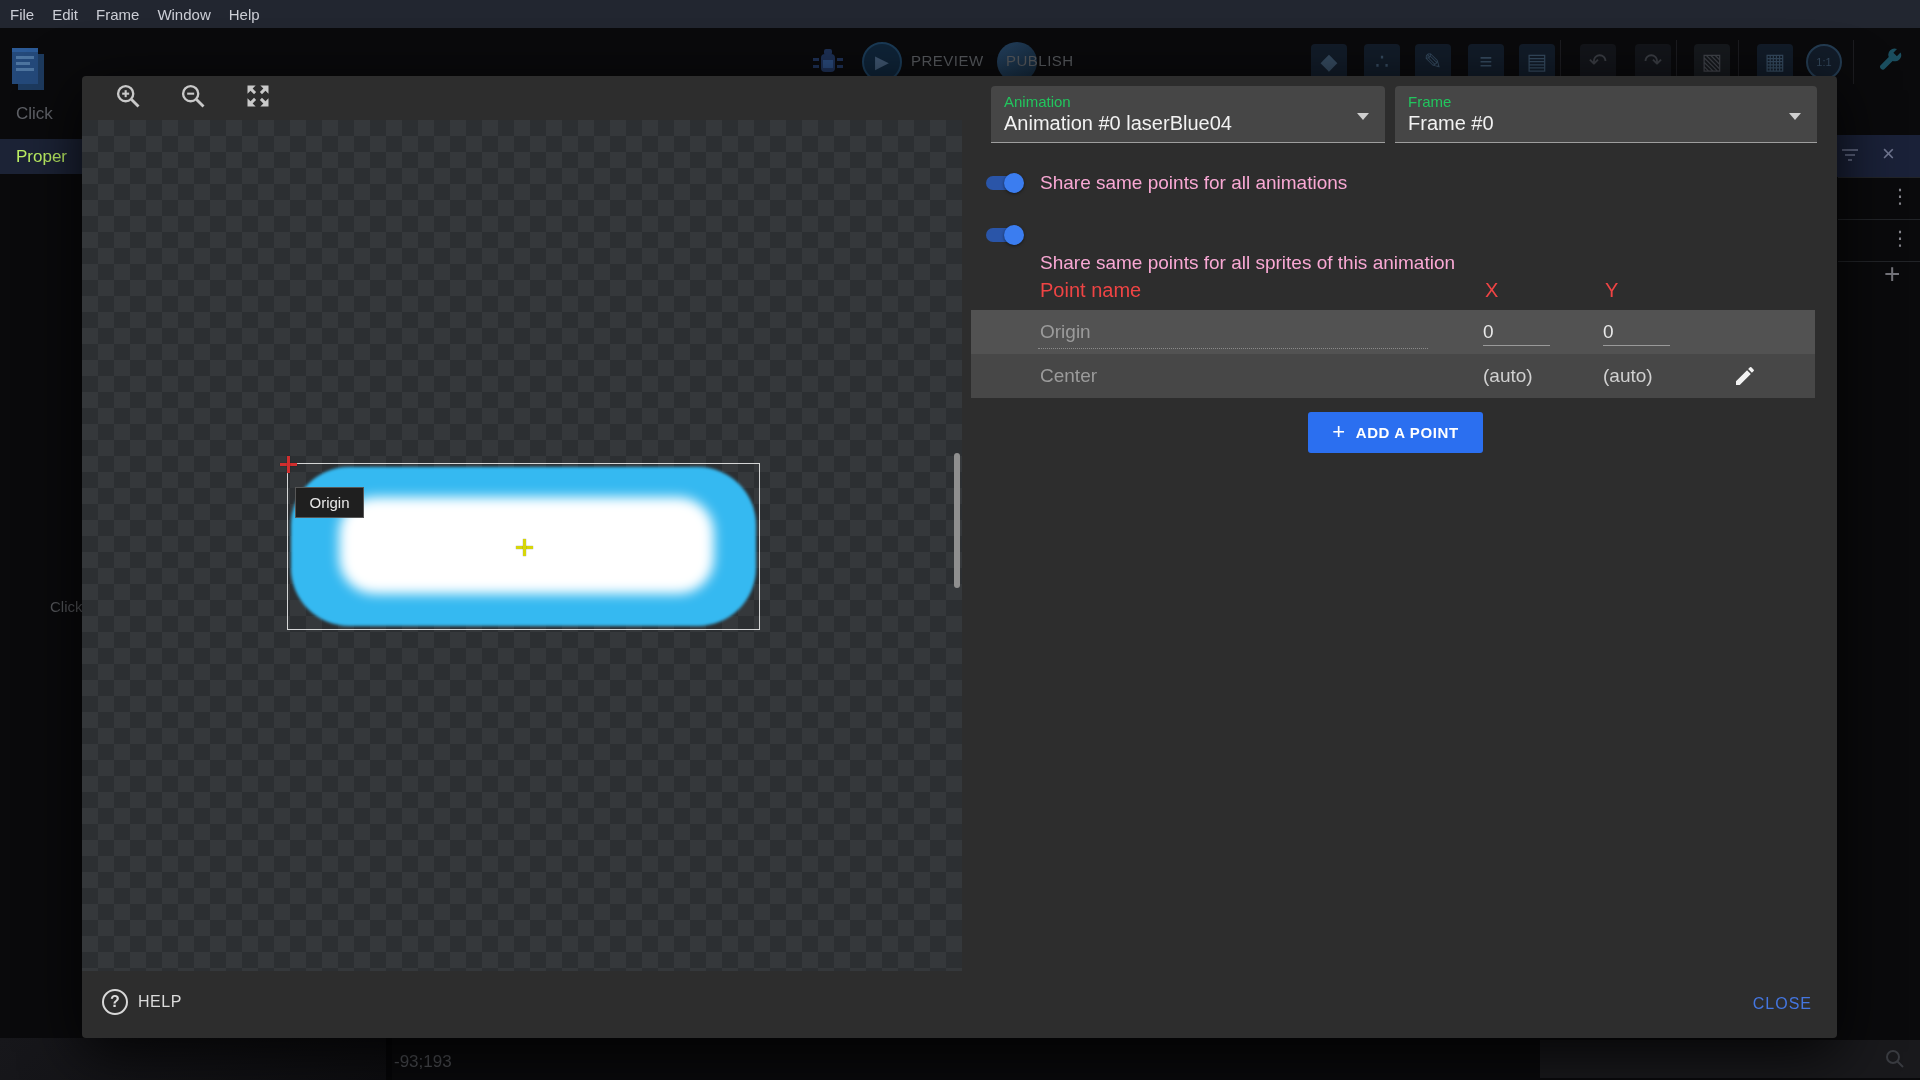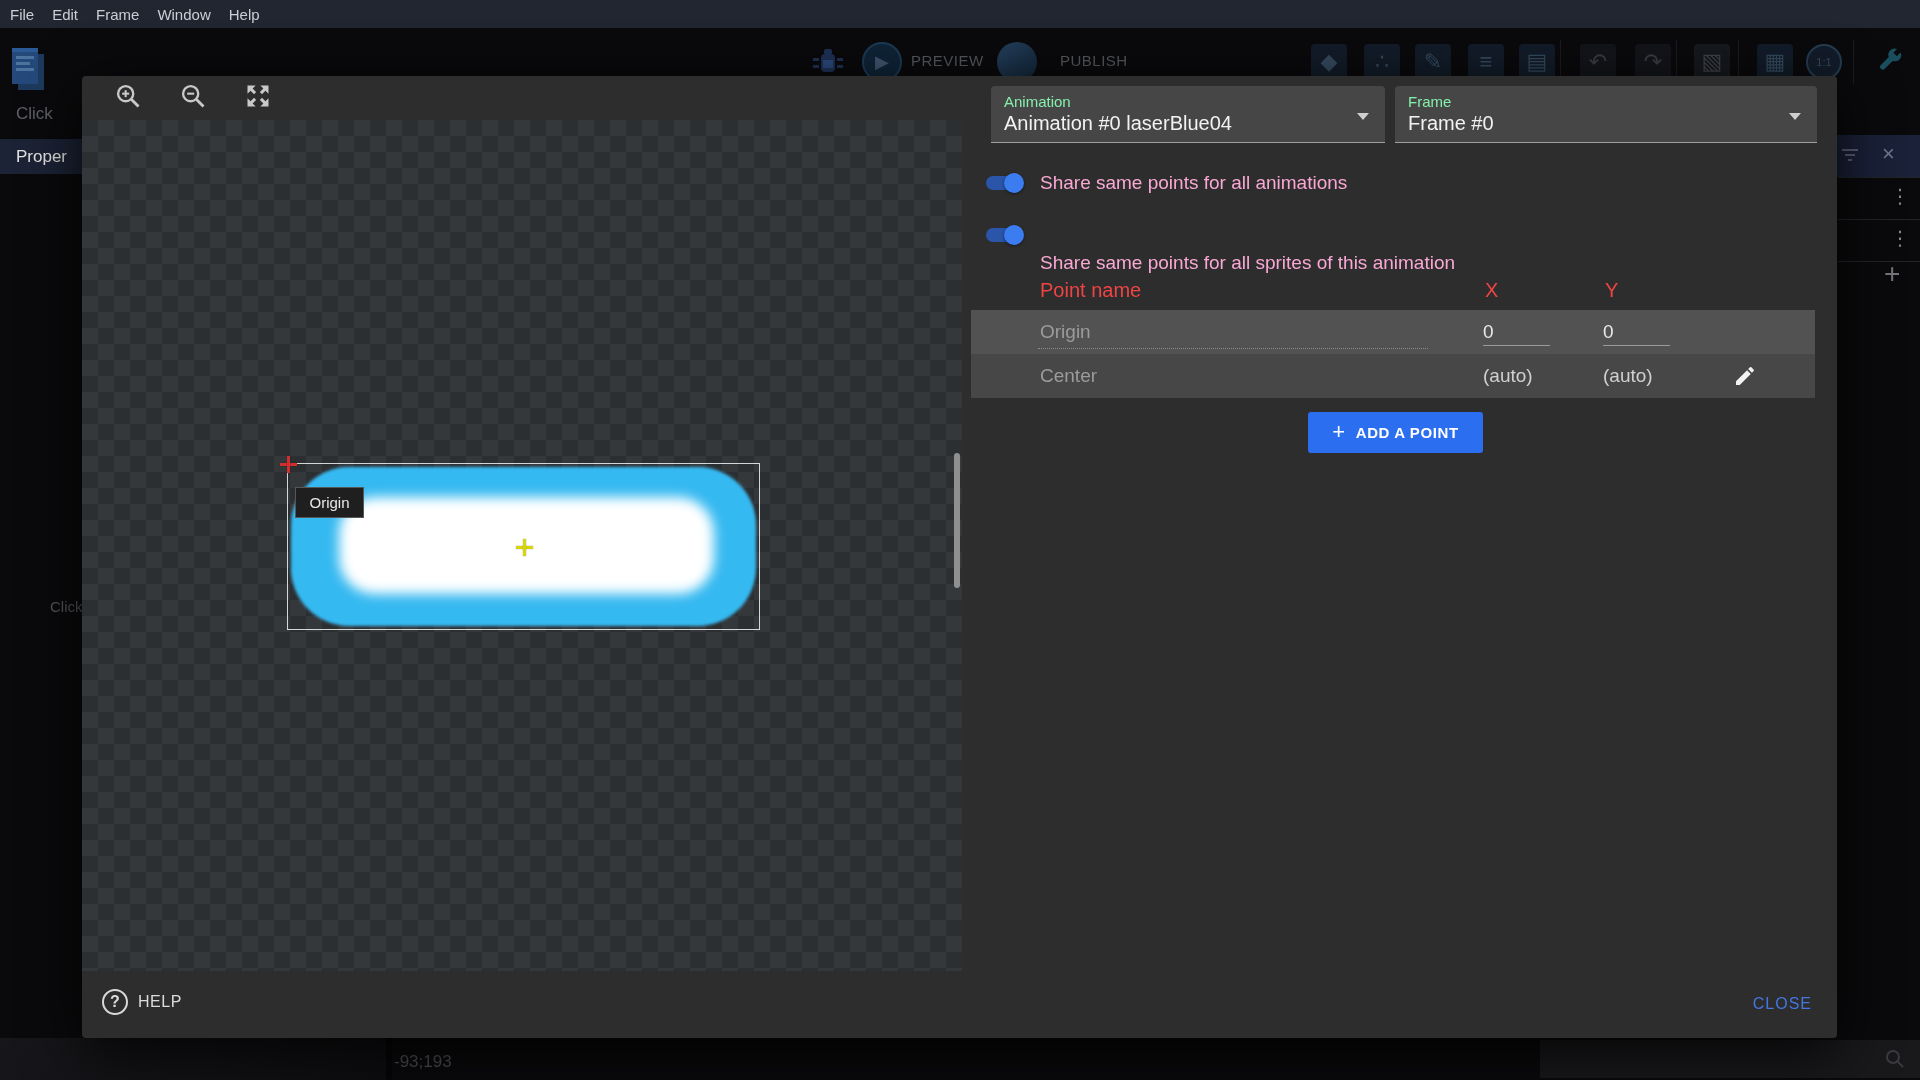--- a/index.html
+++ b/index.html
@@ -61,21 +61,21 @@
     border-radius:36px; filter:blur(6px); }
   .cross-bar { position:absolute; box-shadow:0 0 1px rgba(0,0,0,.8); }
   #origin-tooltip { position:absolute; left:7px; top:23px; width:69px; height:31px; background:#1f1f1f;
     border:1px solid #575757; color:#e8e8e8; font-size:15px; display:flex; align-items:center;
     justify-content:center; }
 
   
   #panel { position:absolute; left:880px; top:0; width:875px; height:895px; }
   .select-box { position:absolute; top:10px; height:57px; background:#464646;
     border-bottom:1px solid #9e9e9e; border-radius:4px 4px 0 0; cursor:pointer; }
-  .select-label { position:absolute; left:13px; top:7px; font-size:15px; color:#86efac; }
+  .select-label { position:absolute; left:13px; top:7px; font-size:15px; color:#22c55e; }
   .select-value { position:absolute; left:13px; top:26px; font-size:20px; color:#f2f2f2; white-space:nowrap; }
   .select-arrow { position:absolute; right:16px; top:27px; width:0; height:0;
     border-left:6px solid transparent; border-right:6px solid transparent; border-top:7px solid #cfcfcf; }
 
   .switch { position:absolute; left:18px; width:46px; height:26px; cursor:pointer; }
   .switch .track { position:absolute; left:6px; top:6px; width:34px; height:14px; border-radius:7px;
     background:#2a55a8; }
   .switch .thumb { position:absolute; right:2px; top:3px; width:20px; height:20px; border-radius:50%;
     background:#3b7df0; box-shadow:0 1px 3px rgba(0,0,0,.5); }
   .toggle-label { position:absolute; left:78px; font-size:19px; color:#f9a8d4; }
@@ -132,21 +132,21 @@
     <rect x="4" y="19" width="6" height="3"></rect>
         <rect x="28" y="19" width="6" height="3"></rect>
       </g>
     <rect x="14" y="14" width="10" height="8" fill="#2a4a7c"></rect>
     </svg>
 </div>
 <div class="circle-icon" style="left:862px;top:42px;background:#0f2438;border:2px solid #1b3b57;
      display:flex;align-items:center;justify-content:center;color:#3f5670;font-size:18px;">▶</div>
 <span class="abs bg-label" style="left:911px;top:52px;">PREVIEW</span>
 <div class="circle-icon" style="left:997px;top:42px;background:linear-gradient(135deg,#24415f,#122536);"></div>
-<span class="abs bg-label" style="left:1060px;top:52px;">PUBLISH</span>
+<span class="abs bg-label" style="left:1006px;top:52px;">PUBLISH</span>
 
 <div class="tb-icon" style="left:1311px;">◆</div>
 <div class="tb-icon" style="left:1364px;">∴</div>
 <div class="tb-icon" style="left:1415px;">✎</div>
 <div class="tb-icon" style="left:1468px;">≡</div>
 <div class="tb-icon" style="left:1519px;">▤</div>
 <div class="tb-sep" style="left:1560px;"></div>
 <div class="tb-icon" style="left:1580px;background:#15181d;color:#43464d;">↶</div>
 <div class="tb-icon" style="left:1635px;background:#15181d;color:#43464d;">↷</div>
 <div class="tb-sep" style="left:1676px;"></div>
@@ -156,21 +156,21 @@
 <div class="tb-icon" style="left:1806px;border-radius:50%;border:2px solid #29455f;font-size:11px;">1:1</div>
 <div class="tb-sep" style="left:1853px;"></div>
 <div class="tb-icon" style="left:1872px;background:transparent;">
   <svg width="30" height="30" viewBox="0 0 24 24">
       <path fill="#1f5b6e" d="M21 6.5a5 5 0 0 1-6.9 4.62L8 17.2a2.2 2.2 0 1 1-3.1-3.1l6.1-6.08A5 5 0 0 1 17.6 1.6l-2.9 2.9 2.8 2.8 2.9-2.9c.38.64.6 1.36.6 2.1z"></path>
     </svg>
 </div>
 
 <span class="abs" style="left:16px;top:104px;font-size:17px;color:#5f6167;">Click</span>
 <div class="props-tab">
-  <span style="font-size:17px;color:#e5e5e5;white-space:nowrap;">Proper</span>
+  <span style="font-size:17px;color:#bef264;white-space:nowrap;">Proper</span>
 </div>
 <span class="abs" style="left:50px;top:598px;font-size:15px;color:#55575b;">Click</span>
 
 <div class="rs-row" style="top:135px;height:42px;background:#1a2138;">
   <svg class="abs" style="left:12px;top:14px;" width="18" height="14" viewBox="0 0 18 14">
     <g fill="#59607a">
         <rect x="0" y="0" width="16" height="2"></rect>
         <rect x="3" y="5" width="10" height="2"></rect>
         <rect x="6" y="10" width="4" height="2"></rect>
       </g>

